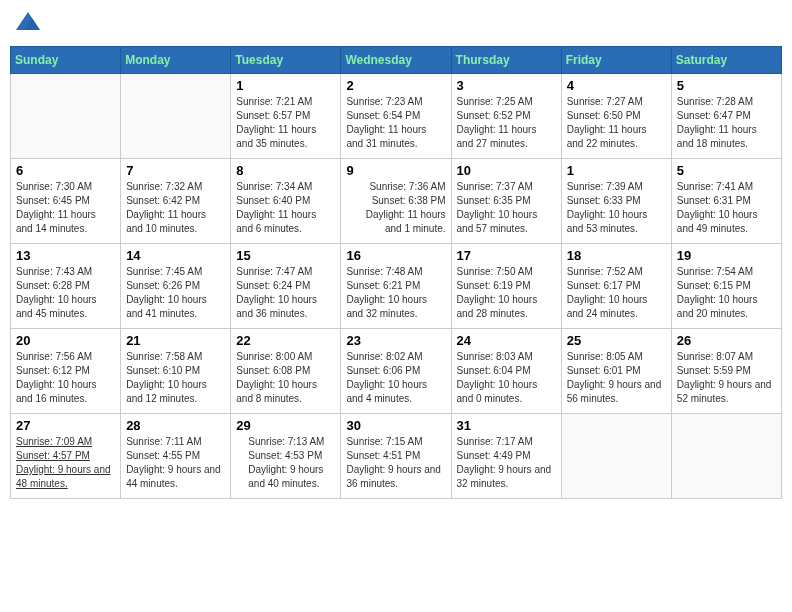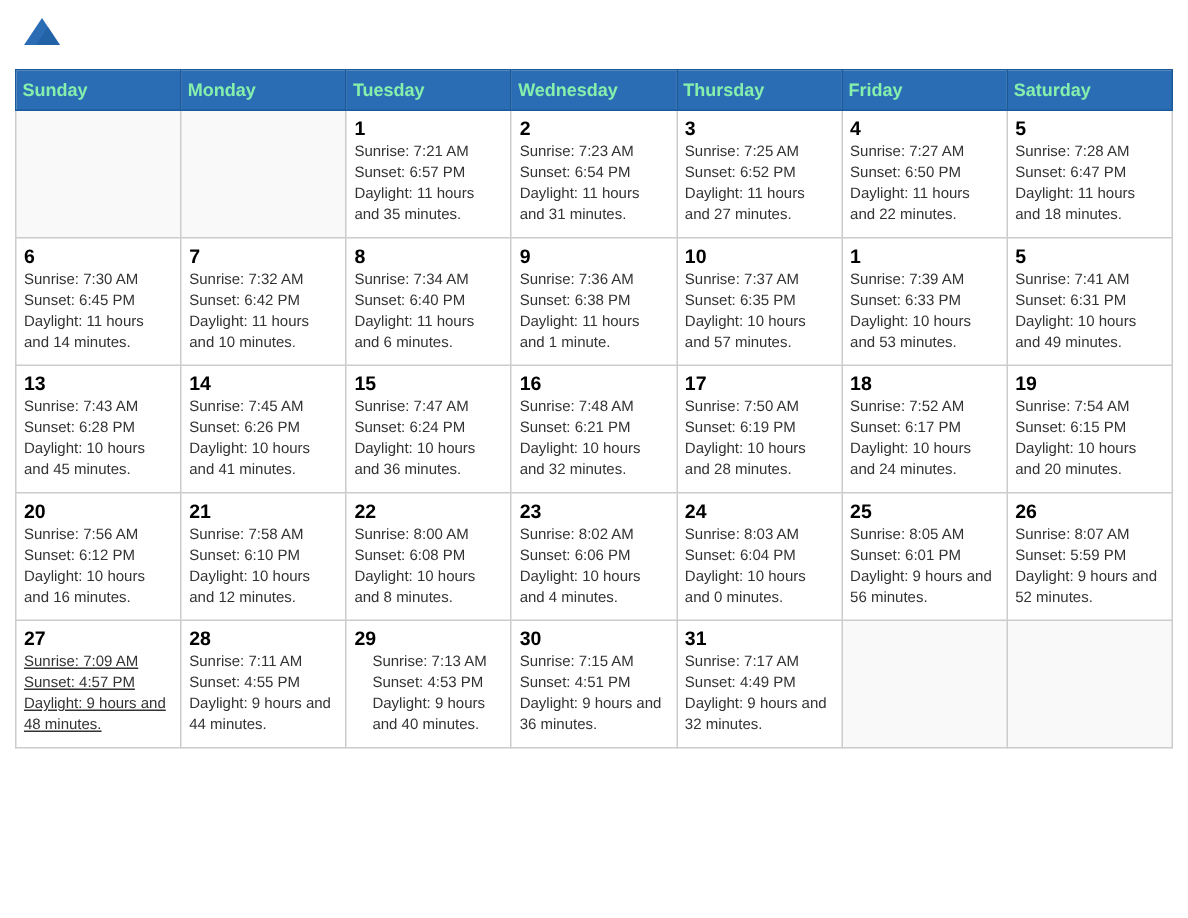--- a/index.html
+++ b/index.html
@@ -170,21 +170,21 @@
 Daylight: 11 hours and 10 minutes.</div>
         </td>
         <td>
           <span class="day-number">8</span>
           <div class="day-info" style="white-space: pre-line;">Sunrise: 7:34 AM
 Sunset: 6:40 PM
 Daylight: 11 hours and 6 minutes.</div>
         </td>
         <td>
           <span class="day-number">9</span>
-          <div class="day-info" style="white-space: pre-line;">Sunrise: 7:36 AM
+          <div class="day-info" style="white-space: pre-line; text-align: right;">Sunrise: 7:36 AM
 Sunset: 6:38 PM
 Daylight: 11 hours and 1 minute.</div>
         </td>
         <td>
           <span class="day-number">10</span>
           <div class="day-info" style="white-space: pre-line;">Sunrise: 7:37 AM
 Sunset: 6:35 PM
 Daylight: 10 hours and 57 minutes.</div>
         </td>
         <td>

